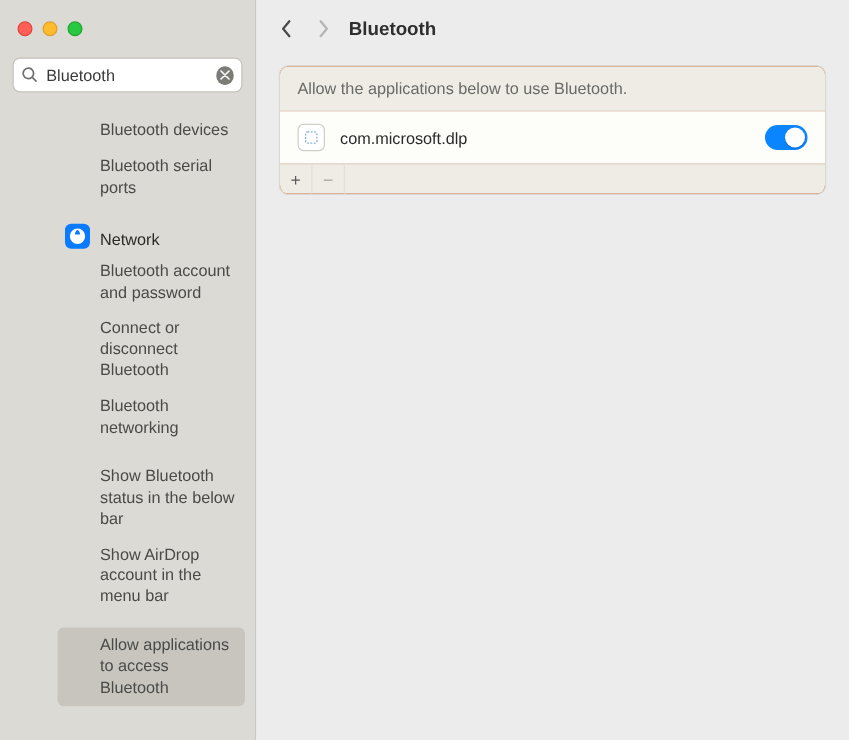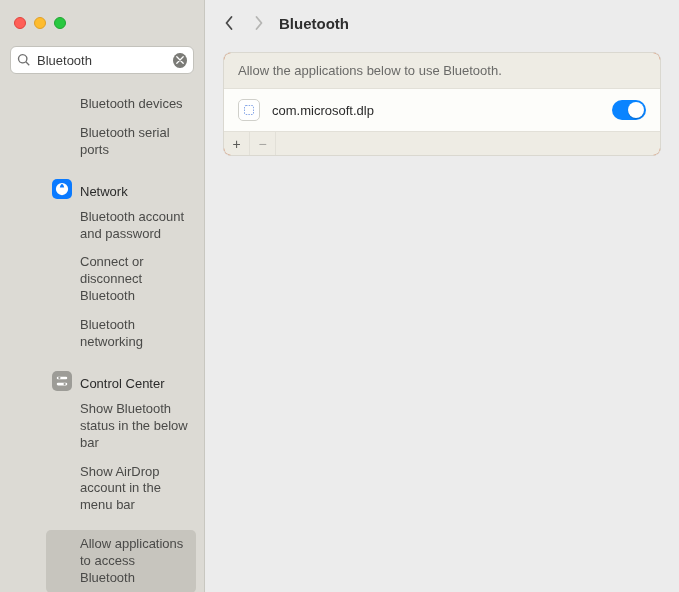--- a/index.html
+++ b/index.html
@@ -86,31 +86,20 @@
               </svg>
           </div>
           <div class="section-title">Network</div>
         </div>
         <div class="subitem">Bluetooth account and password</div>
         <div class="subitem">Connect or disconnect Bluetooth</div>
         <div class="subitem">Bluetooth networking</div>
       </div>
 
       <div class="section">
-        <div class="section-header">
-          <div class="section-icon" style="background:#9d9c97">
-            <svg viewBox="0 0 16 16">
-                <rect x="2" y="3" width="12" height="3" rx="1.5"></rect>
-                <rect x="2" y="10" width="12" height="3" rx="1.5"></rect>
-                <circle cx="5" cy="4.5" r="1.3" fill="#9d9c97"></circle>
-                <circle cx="11" cy="11.5" r="1.3" fill="#9d9c97"></circle>
-              </svg>
-          </div>
-          <div class="section-title">Control Center</div>
-        </div>
         <div class="subitem">Show Bluetooth status in the below bar</div>
         <div class="subitem">Show AirDrop account in the menu bar</div>
       </div>
 
 
       <div class="section">
         <div class="subitem selected">Allow applications to access Bluetooth</div>
       </div>
 
     </div>

